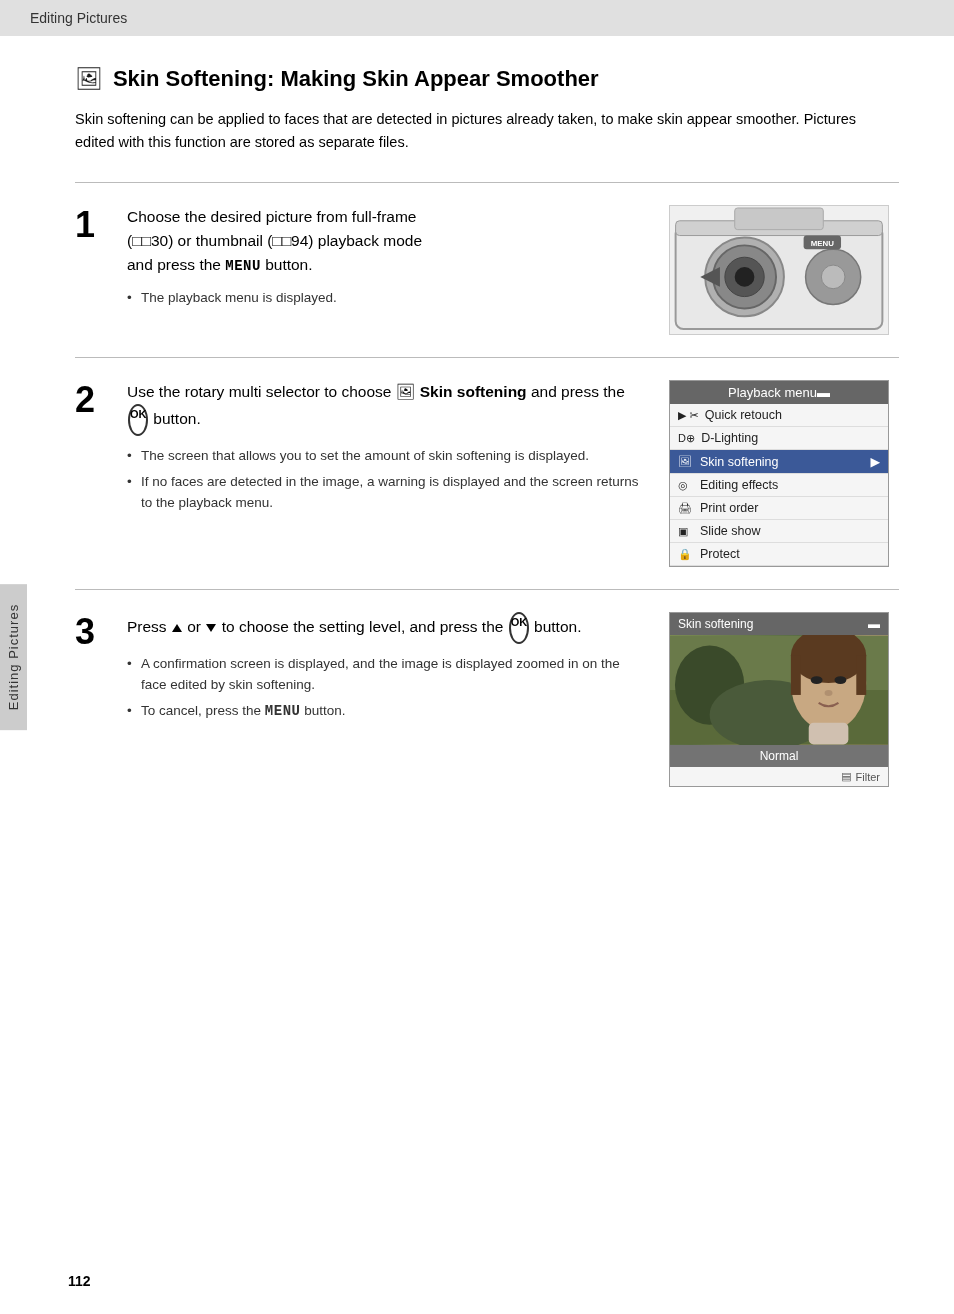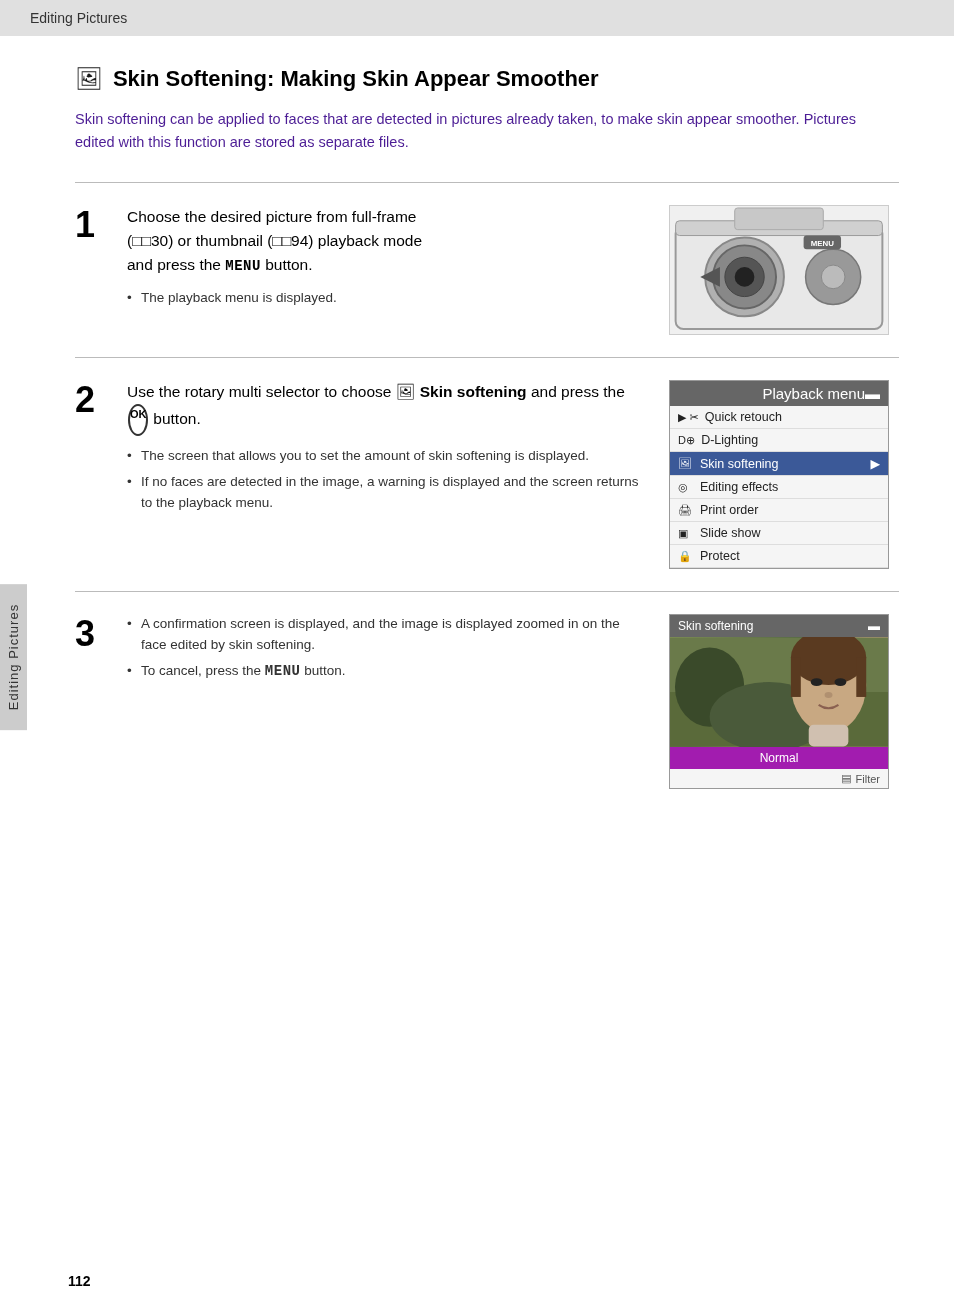--- a/index.html
+++ b/index.html
@@ -55,21 +55,21 @@
     .page-title-text {
       font-size: 22px;
       font-weight: bold;
       color: #000;
     }
 
     
     .description {
       font-size: 14.5px;
       line-height: 1.6;
-      color: #4c1d95;
+      color: #000000;
       margin-bottom: 28px;
     }
 
     
     .step {
       display: flex;
       gap: 20px;
       border-top: 1px solid #bbb;
       padding: 22px 0;
       position: relative;
@@ -146,23 +146,23 @@
       width: 220px;
       border: 1px solid #999;
       background: #f5f5f5;
       font-size: 12.5px;
     }
 
     .playback-menu-title {
       background: #666;
       color: #fff;
       padding: 4px 8px;
-      font-size: 15px;
-      display: flex;
-      justify-content: flex-end;
+      font-size: 13px;
+      display: flex;
+      justify-content: center;
       align-items: center;
     }
 
     .playback-menu-item {
       padding: 4px 8px;
       display: flex;
       align-items: center;
       gap: 6px;
       border-bottom: 1px solid #ddd;
       color: #222;
@@ -210,21 +210,21 @@
       height: 110px;
       background: linear-gradient(135deg, #8a9a5a 0%, #4a6040 40%, #c0a080 60%, #a08060 100%);
       position: relative;
       overflow: hidden;
       display: flex;
       align-items: center;
       justify-content: center;
     }
 
     .skin-softening-normal {
-      background: #a21caf;
+      background: #737373;
       color: #fff;
       text-align: center;
       padding: 4px;
       font-size: 12px;
     }
 
     .skin-softening-amount {
       text-align: right;
       padding: 3px 8px;
       font-size: 11px;
@@ -392,20 +392,23 @@
           <span class="menu-icon">🔒</span>
           <span>Protect</span>
         </div>
       </div>
     </div>
   </div>
 
   <div class="step">
     <div class="step-number">3</div>
     <div class="step-body">
+      <div class="step-instruction">
+        Press <span class="arrow-up"></span> or <span class="arrow-down"></span> to choose the setting level, and press the <span class="ok-btn">OK</span> button.
+      </div>
       <ul class="step-notes">
         <li>A confirmation screen is displayed, and the image is displayed zoomed in on the face edited by skin softening.</li>
         <li>To cancel, press the <span class="menu-btn">MENU</span> button.</li>
       </ul>
     </div>
     <div class="step-image">
       <div class="skin-softening-screen">
         <div class="skin-softening-title">
           <span>Skin softening</span>
           <span>▬</span>

